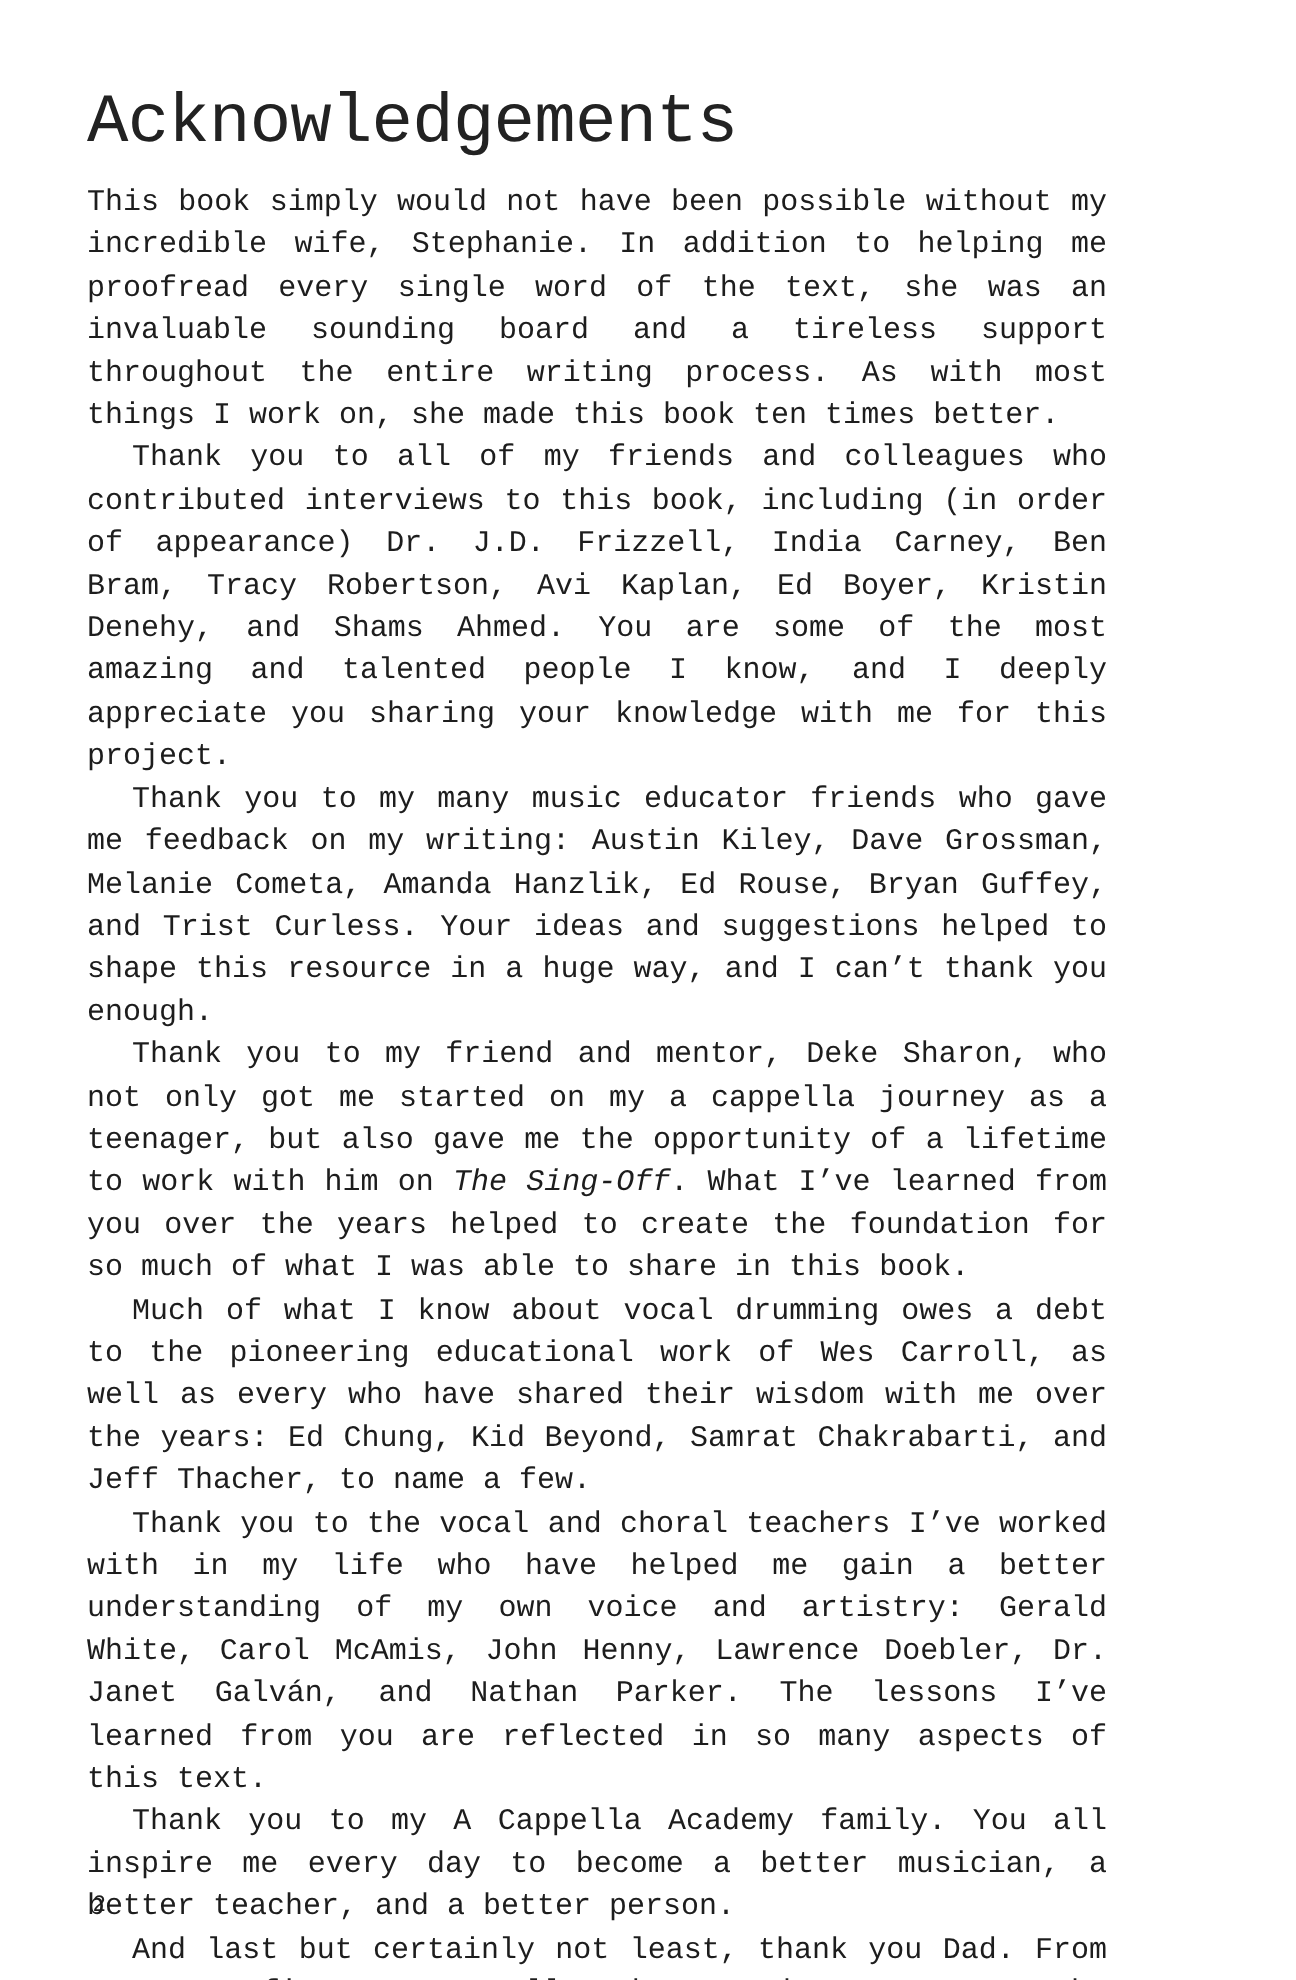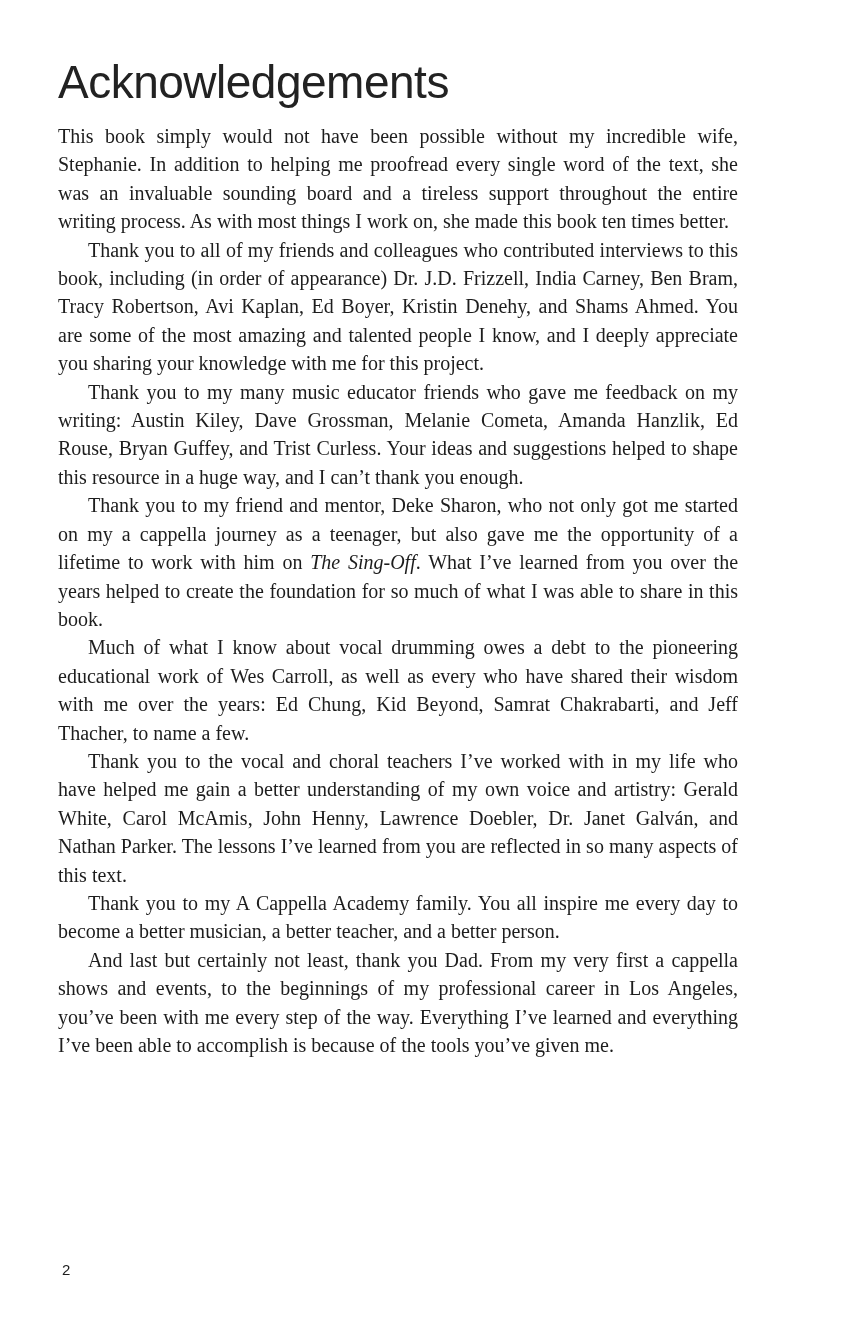--- a/index.html
+++ b/index.html
@@ -15,35 +15,36 @@
     overflow: hidden;
     font-family: "Liberation Serif", serif;
   }
   .content {
     position: absolute;
     left: 58px;
     top: 56px;
     width: 680px;
   }
   h1.title {
-    font-family: Liberation Sans, sans-serif;
+    font-family: Liberation Mono, monospace;
     font-weight: 300;
     font-size: 46px;
     line-height: 52px;
     letter-spacing: -0.5px;
     color: #222222;
     margin: 0 0 14px 0;
   }
   .bodytext p {
     margin: 0;
     font-size: 20px;
     line-height: 28.4px;
     text-align: justify;
     color: #1d1d1d;
     text-indent: 30px;
+    font-family: Liberation Mono, monospace;
   }
   .bodytext p.no-indent {
     text-indent: 0;
   }
   .bodytext em {
     font-style: italic;
   }
   .pagenum {
     position: absolute;
     left: 62px;

